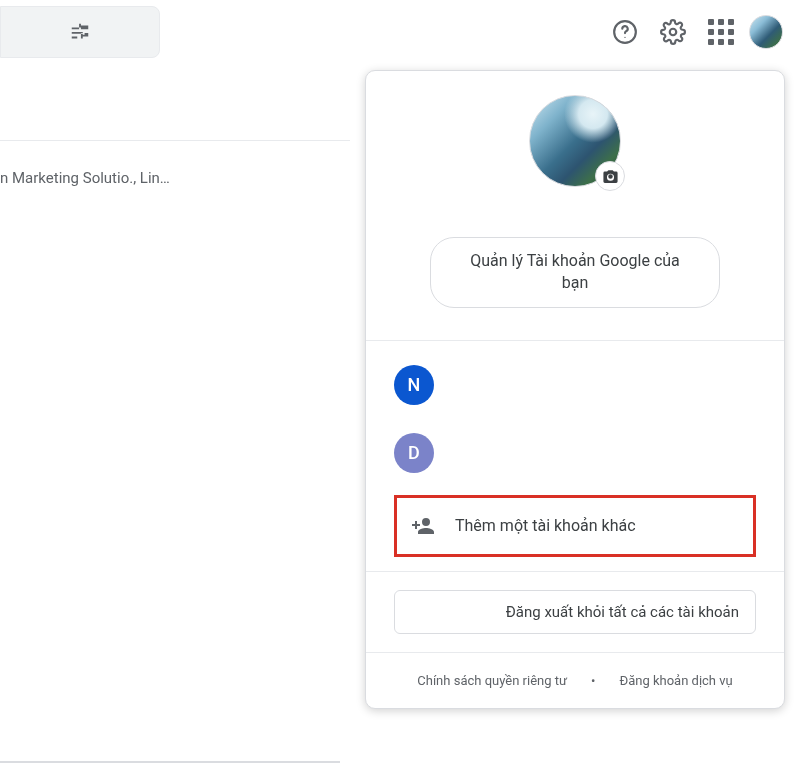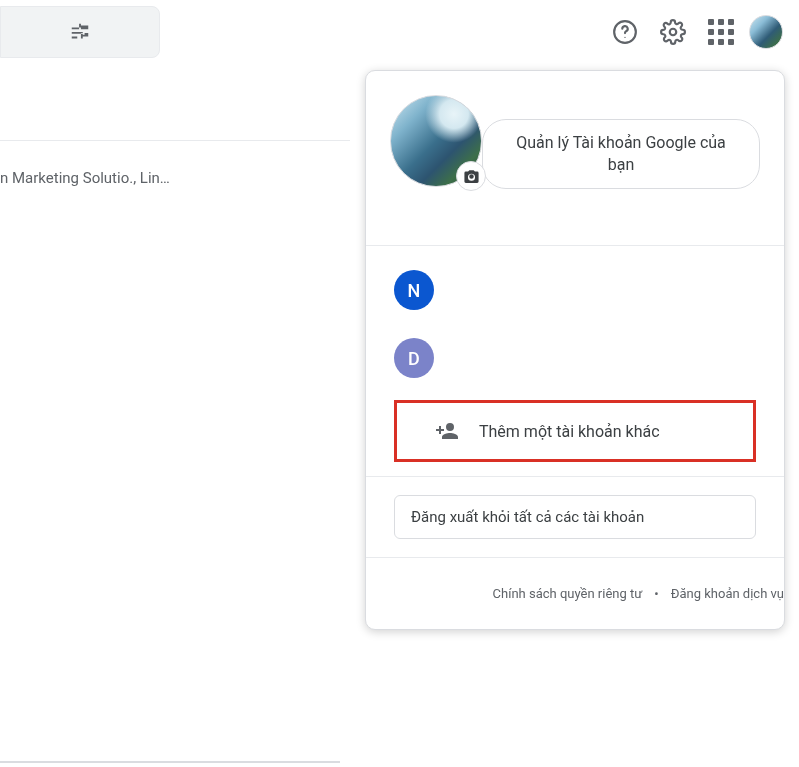--- a/index.html
+++ b/index.html
@@ -103,20 +103,21 @@
     width: 420px;
     background: #fff;
     border: 1px solid #dadce0;
     border-radius: 10px;
     box-shadow: 0 2px 10px rgba(0,0,0,0.18);
     overflow: hidden;
   }
   .popup-header {
     padding: 24px 24px 8px;
     display: flex;
+    flex-direction: column;
     align-items: center;
   }
   .avatar-wrap {
     position: relative;
     width: 92px; height: 92px;
     margin-bottom: 50px;
   }
   .avatar-large {
     width: 92px; height: 92px; border-radius: 50%;
     background: radial-gradient(circle at 70% 20%, #e8f4f8 0%, #d4e8f0 15%, transparent 30%),
@@ -170,44 +171,43 @@
   .add-acct-wrap {
     border: 3px solid #d93025;
     margin: 8px 28px 14px;
   }
   .add-acct {
     display:flex; align-items:center; gap:20px;
     padding: 16px 14px;
     cursor:pointer;
     font-size:16px;
     color:#3c4043;
-    margin-left:24px;
   }
   .add-acct svg { fill:#5f6368; }
 
   .signout-section {
     border-top: 1px solid #e8eaed;
     padding: 18px 28px;
   }
   .signout-btn {
     border: 1px solid #dadce0;
     border-radius: 6px;
     padding: 12px 16px;
-    text-align:left;
+    text-align:right;
     font-size:15px;
     color:#3c4043;
     cursor:pointer;
   }
 
   .footer {
     border-top: 1px solid #e8eaed;
-    padding: 28px 0;
+    padding: 20px 0;
     display:flex;
-    justify-content:flex-end;
-    gap: 12px;
+    justify-content:center;
+    gap: 24px;
     font-size:13px;
     color:#5f6368;
   }
   .footer a { color:#5f6368; text-decoration:none; cursor:pointer; }
   .dot { color:#5f6368; }
 
   .bottom-shadow {
     position:absolute;
     left:0; bottom:4px;
     width: 340px; height: 2px;

